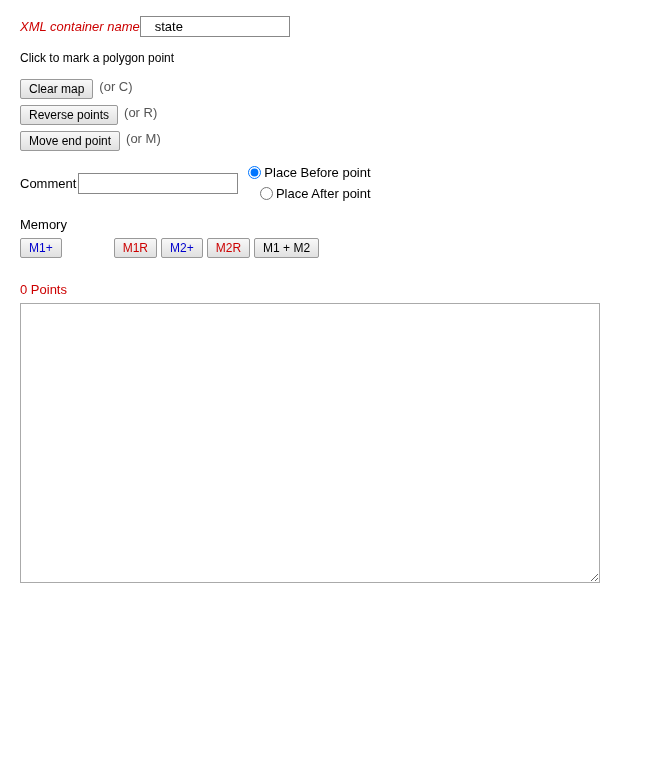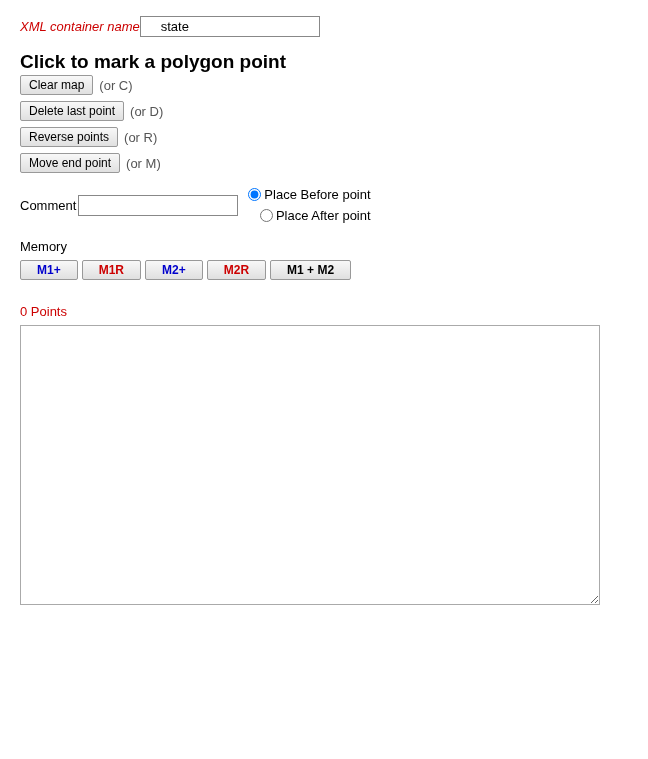--- a/index.html
+++ b/index.html
@@ -13,47 +13,45 @@
       font-size: 13px;
       background: #ffffff;
       color: #000000;
       padding: 16px 20px;
       width: 648px;
       min-height: 759px;
     }
 
     .row {
       display: flex;
-      align-items: center;
       margin-bottom: 6px;
     }
 
     .xml-container-row {
       display: flex;
       align-items: center;
       margin-bottom: 14px;
     }
 
     .xml-label {
       white-space: nowrap;
       color: #cc0000;
       font-style: italic;
     }
 
     .xml-input {
-      width: 180px;
+      width: 150px;
       border: 1px solid #888;
-      padding: 2px 20px;
+      padding: 2px 14px;
       font-size: 13px;
     }
 
     .instruction {
-      margin-bottom: 2px;
-      font-size: 19px;
-      font-weight: bold;
+      margin-bottom: 14px;
+      font-size: 12px;
     }
 
     .btn {
       border: 1px solid #999;
       background: linear-gradient(to bottom, #f8f8f8, #e0e0e0);
       padding: 2px 8px;
       font-size: 12px;
       cursor: pointer;
       border-radius: 2px;
       color: #000;
@@ -118,29 +116,28 @@
     }
 
     .memory-buttons {
       display: flex;
       gap: 4px;
     }
 
     .memory-btn {
       border: 1px solid #999;
       background: linear-gradient(to bottom, #f8f8f8, #e0e0e0);
-      padding: 2px 16px;
+      padding: 2px 8px;
       font-size: 12px;
       cursor: pointer;
       border-radius: 2px;
-      font-weight: bold;
     }
 
     .m1plus { color: #0000cc; }
-    .m1r    { color: #cc0000; }
+    .m1r    { color: #cc0000; margin-left: 48px; }
     .m2plus { color: #0000cc; }
     .m2r    { color: #cc0000; }
     .m1m2   { color: #000000; }
 
     .points-section {
       margin-top: 20px;
     }
 
     .points-label {
       font-size: 13px;
@@ -165,24 +162,20 @@
   <label class="xml-label">XML container name</label>
   <input class="xml-input" type="text" value="state" style="">
 </div>
 
 <div class="instruction">Click to mark a polygon point</div>
 
 <div class="buttons-section">
   <div class="row">
     <button class="btn">Clear map</button>
     <span class="shortcut">(or C)</span>
-  </div>
-  <div class="row">
-    <button class="btn">Delete last point</button>
-    <span class="shortcut">(or D)</span>
   </div>
   <div class="row">
     <button class="btn">Reverse points</button>
     <span class="shortcut">(or R)</span>
   </div>
   <div class="row">
     <button class="btn">Move end point</button>
     <span class="shortcut">(or M)</span>
   </div>
 </div>

